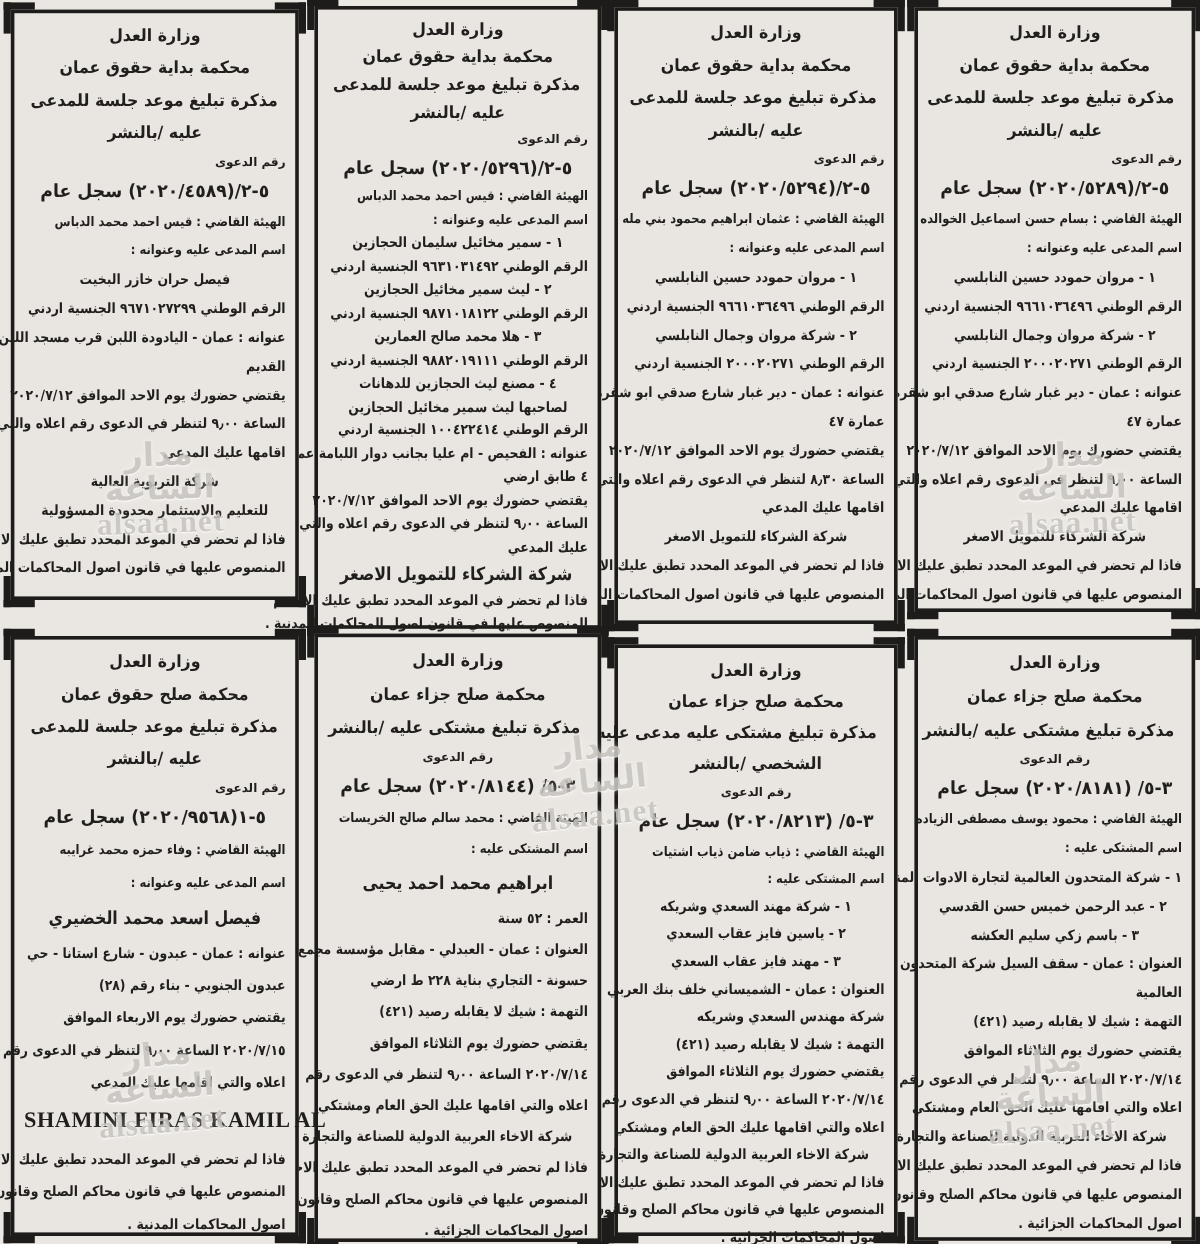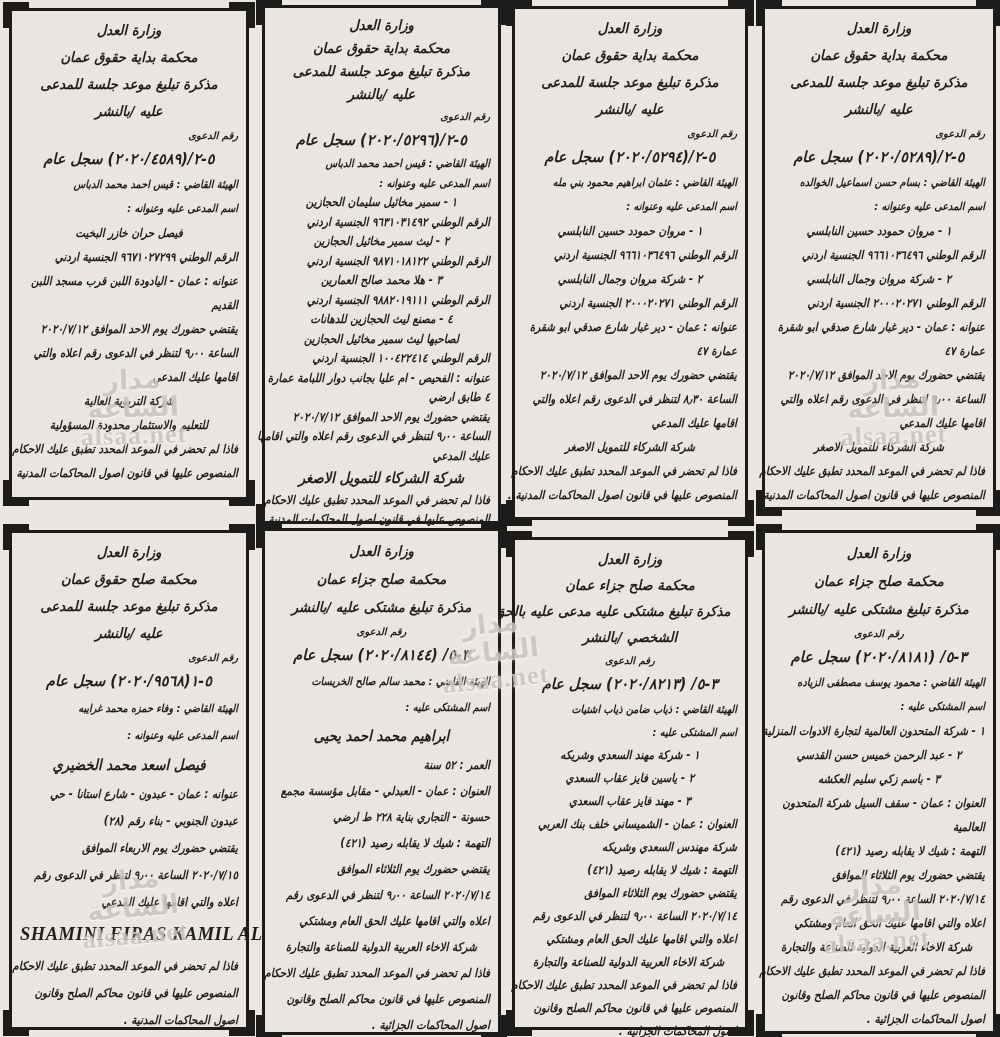--- a/index.html
+++ b/index.html
@@ -15,21 +15,20 @@
     position:absolute;
     border:3px solid #1d1c1a;
     background:#e9e6e1;
     box-sizing:border-box;
     padding:6px 8px 4px 8px;
     direction:rtl;
     color:#211f1d;
     font-weight:bold;
     --lhh:27px; --lhb:24px;
     z-index:2;
-    font-style:italic;
   }
   
   .cnr{position:absolute;width:20px;height:20px;pointer-events:none}
   .cnr.tl{top:-9px;left:-9px;border-top:6px solid #1d1c1a;border-left:6px solid #1d1c1a}
   .cnr.tr{top:-9px;right:-9px;border-top:6px solid #1d1c1a;border-right:6px solid #1d1c1a}
   .cnr.bl{bottom:-9px;left:-9px;border-bottom:6px solid #1d1c1a;border-left:6px solid #1d1c1a}
   .cnr.br{bottom:-9px;right:-9px;border-bottom:6px solid #1d1c1a;border-right:6px solid #1d1c1a}
 
   
   .pos1{left:762px;top:6px;width:234px;height:504px}

